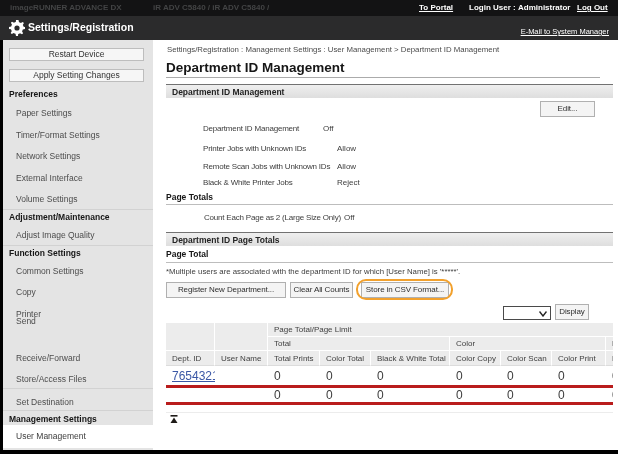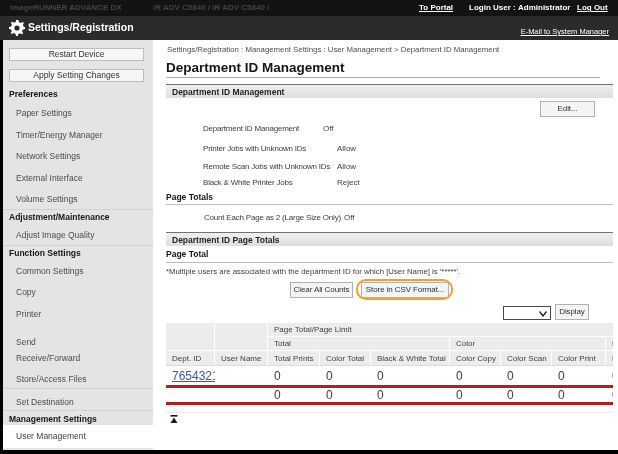--- a/index.html
+++ b/index.html
@@ -94,33 +94,33 @@
   <span class="ttl">Settings/Registration</span>
   <span class="mail">E-Mail to System Manager</span>
 </div>
 
 <div id="sidebar" class="abs">
   <div class="sbtn" style="top:29px;">Apply Setting Changes</div>
   <div class="sbtn" style="top:8px;">Restart Device</div>
 
   <div class="shead" style="top:49px;">Preferences</div>
   <div class="sitem" style="top:67.5px;">Paper Settings</div>
-  <div class="sitem" style="top:89.5px;">Timer/Energy Manager</div>
+  <div class="sitem" style="top:89.5px;">Timer/Format Settings</div>
   <div class="sitem" style="top:110.5px;">Network Settings</div>
   <div class="sitem" style="top:132.5px;">External Interface</div>
   <div class="sitem" style="top:154px;">Volume Settings</div>
   <div class="sdiv" style="top:169px;"></div>
   <div class="shead" style="top:172px;">Adjustment/Maintenance</div>
   <div class="sitem" style="top:190px;">Adjust Image Quality</div>
   <div class="sdiv" style="top:205px;"></div>
   <div class="shead" style="top:208px;">Function Settings</div>
   <div class="sitem" style="top:226px;">Common Settings</div>
   <div class="sitem" style="top:247px;">Copy</div>
   <div class="sitem" style="top:269px;">Printer</div>
-  <div class="sitem" style="top:297px;">Send</div>
+  <div class="sitem" style="top:276px;">Send</div>
   <div class="sitem" style="top:313px;">Receive/Forward</div>
   <div class="sitem" style="top:334px;">Store/Access Files</div>
   <div class="sdiv" style="top:348px;"></div>
   <div class="sitem" style="top:356.5px;">Set Destination</div>
   <div class="sdiv" style="top:370px;"></div>
   <div class="shead" style="top:373.5px;">Management Settings</div>
   <div class="ssel" style="top:385px;">
     <span>User Management</span>
   </div>
 </div>
@@ -146,20 +146,21 @@
   <div class="subhead" style="top:151.5px;">Page Totals</div>
   <div class="hline" style="top:164px;"></div>
   <div class="kvlabel" style="left:51px; top:173px;">Count Each Page as 2 (Large Size Only)</div>
   <div class="kvvalue" style="left:191px; top:173px;">Off</div>
 
   <div class="secbar abs" style="top:192px;">Department ID Page Totals</div>
   <div class="subhead" style="top:209px;">Page Total</div>
   <div class="hline" style="top:222px;"></div>
   <div id="note" class="abs">*Multiple users are associated with the department ID for which [User Name] is '*****'.</div>
 
+  <div class="btn" style="left:13px;  top:242px; width:120px; height:16px; line-height:14px;">Register New Department...</div>
   <div class="btn" style="left:137px; top:242px; width:63px;  height:16px; line-height:14px;">Clear All Counts</div>
   <div class="btn" style="left:208px; top:242px; width:88px;  height:16px; line-height:14px;">Store in CSV Format...</div>
   <div id="ring" class="abs"></div>
 
   <div id="rangesel" class="abs">
     <span>1-100</span>
     <svg width="8" height="6" viewBox="0 0 8 6">
       <polyline points="0.5,0.5 4,5 7.5,0.5" fill="none" stroke="#242424" stroke-width="1.4"></polyline>
     </svg>
   </div>

